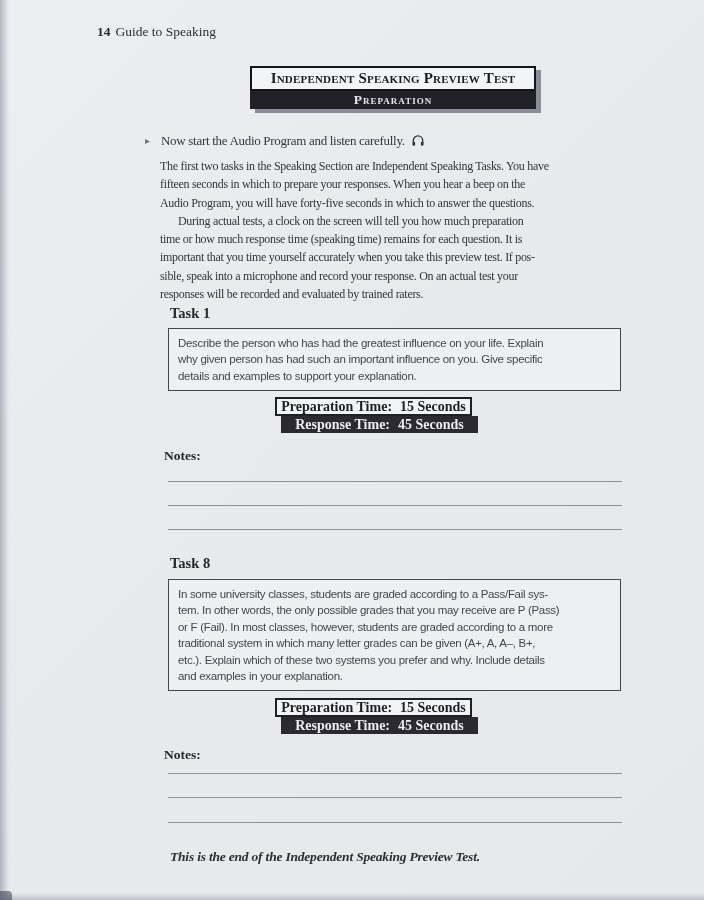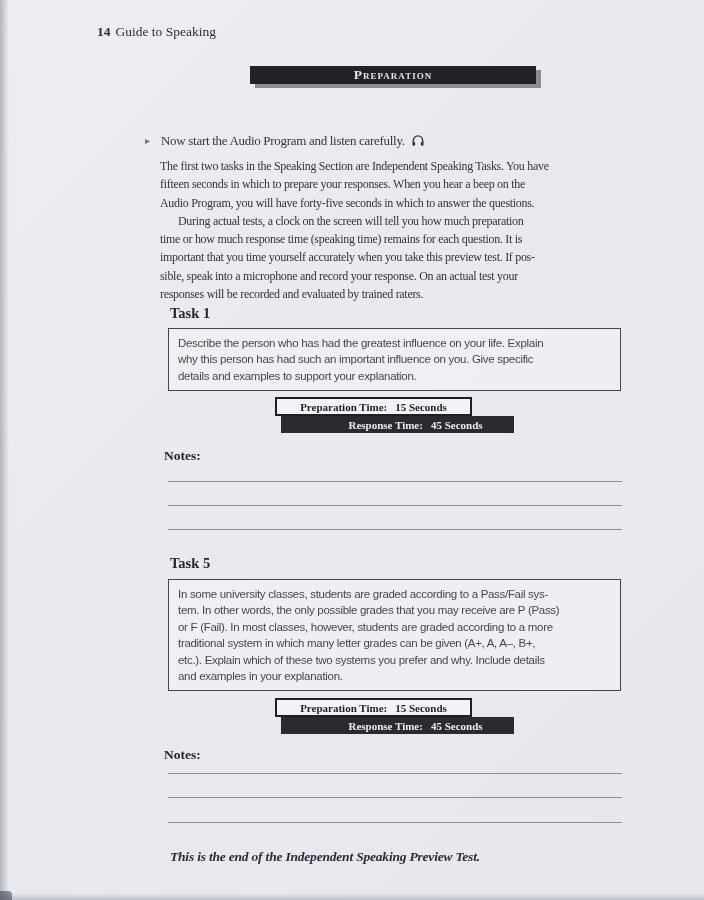--- a/index.html
+++ b/index.html
@@ -45,24 +45,24 @@
   .intro p.indent{text-indent:18px;}
 
   .task-heading{position:absolute;font-weight:bold;font-size:14.5px;color:#26272e;}
   .task-box{position:absolute;left:168px;width:433px;
     border:1px solid #45464d;background:rgba(244,245,247,.5);
     padding:6px 9px;white-space:pre-wrap;
     font-family:"Liberation Sans", sans-serif;
     font-size:11.5px;line-height:16.4px;letter-spacing:-0.3px;color:#45464d;}
 
   .timebox{position:absolute;left:275px;width:206px;
-    font-weight:bold;font-size:11px;}
+    font-weight:bold;font-size:14px;}
   .time-row{display:flex;justify-content:center;align-items:center;white-space:pre;}
   .time-prep{width:193px;height:15px;border:2px solid #1f2026;background:#f2f3f6;color:#1f2026;}
-  .time-resp{width:197px;height:17px;background:#2a2a30;color:#ecedf1;margin-left:6px;padding-left:36px;}
+  .time-resp{width:197px;height:17px;background:#2a2a30;color:#ecedf1;margin-left:6px;}
   .time-label{margin-right:8px;}
 
   .notes-label{position:absolute;left:164px;font-weight:bold;font-size:13.5px;color:#26272e;text-align:center;}
   .note-line{position:absolute;left:168px;width:454px;height:0;border-top:1px solid #8d8f98;}
 
   .footer-line{position:absolute;left:170px;top:849px;
     font-weight:bold;font-style:italic;font-size:13.5px;letter-spacing:-0.2px;color:#2c2d35;}
 </style>
 </head>
 <body>
@@ -71,20 +71,21 @@
 
   <div class="edge-left"></div>
   <div class="edge-bottom"></div>
   <div class="corner-mark"></div>
 
   <div class="page-header">
     <b>14</b><span>Guide to Speaking</span>
   </div>
 
   <div class="banner">
+    <div class="banner-title">Independent Speaking Preview Test</div>
     <div class="banner-sub">Preparation</div>
   </div>
 
   <div class="audio-line">
     <span class="audio-bullet">▸</span>
     <span class="audio-text">Now start the Audio Program and listen carefully.</span>
     <span class="hp-icon">
       <svg width="14" height="13" viewBox="0 0 24 22">
         <path d="M4 15v-4a8 8 0 0 1 16 0v4" fill="none" stroke="#34353c" stroke-width="2.4"></path>
         <rect x="2.5" y="13" width="4.6" height="7" rx="2.2" fill="#34353c"></rect>
@@ -99,40 +100,40 @@
 Audio Program, you will have forty-five seconds in which to answer the questions.</p>
     <p class="indent">During actual tests, a clock on the screen will tell you how much preparation
 time or how much response time (speaking time) remains for each question. It is
 important that you time yourself accurately when you take this preview test. If pos-
 sible, speak into a microphone and record your response. On an actual test your
 responses will be recorded and evaluated by trained raters.</p>
   </div>
 
   <div class="task-heading" style="left:170px;top:305px;">Task 1</div>
   <div class="task-box" style="top:328px;">Describe the person who has had the greatest influence on your life. Explain
-why this person has had such an important influence on you. Give specific
+why given person has had such an important influence on you. Give specific
 details and examples to support your explanation.</div>
 
   <div class="timebox" style="top:397px;">
     <div class="time-row time-prep">
       <span class="time-label">Preparation Time:</span>
       <span>15 Seconds</span>
     </div>
     <div class="time-row time-resp">
       <span class="time-label">Response Time:</span>
       <span>45 Seconds</span>
     </div>
   </div>
 
   <div class="notes-label" style="top:448px;">Notes:</div>
   <div class="note-line" style="top:481px;"></div>
   <div class="note-line" style="top:505px;"></div>
   <div class="note-line" style="top:529px;"></div>
 
-  <div class="task-heading" style="left:170px;top:555px;">Task 5</div>
+  <div class="task-heading" style="left:170px;top:555px;">Task 8</div>
   <div class="task-box" style="top:579px;">In some university classes, students are graded according to a Pass/Fail sys-
 tem. In other words, the only possible grades that you may receive are P (Pass)
 or F (Fail). In most classes, however, students are graded according to a more
 traditional system in which many letter grades can be given (A+, A, A–, B+,
 etc.). Explain which of these two systems you prefer and why. Include details
 and examples in your explanation.</div>
 
   <div class="timebox" style="top:698px;">
     <div class="time-row time-prep">
       <span class="time-label">Preparation Time:</span>

